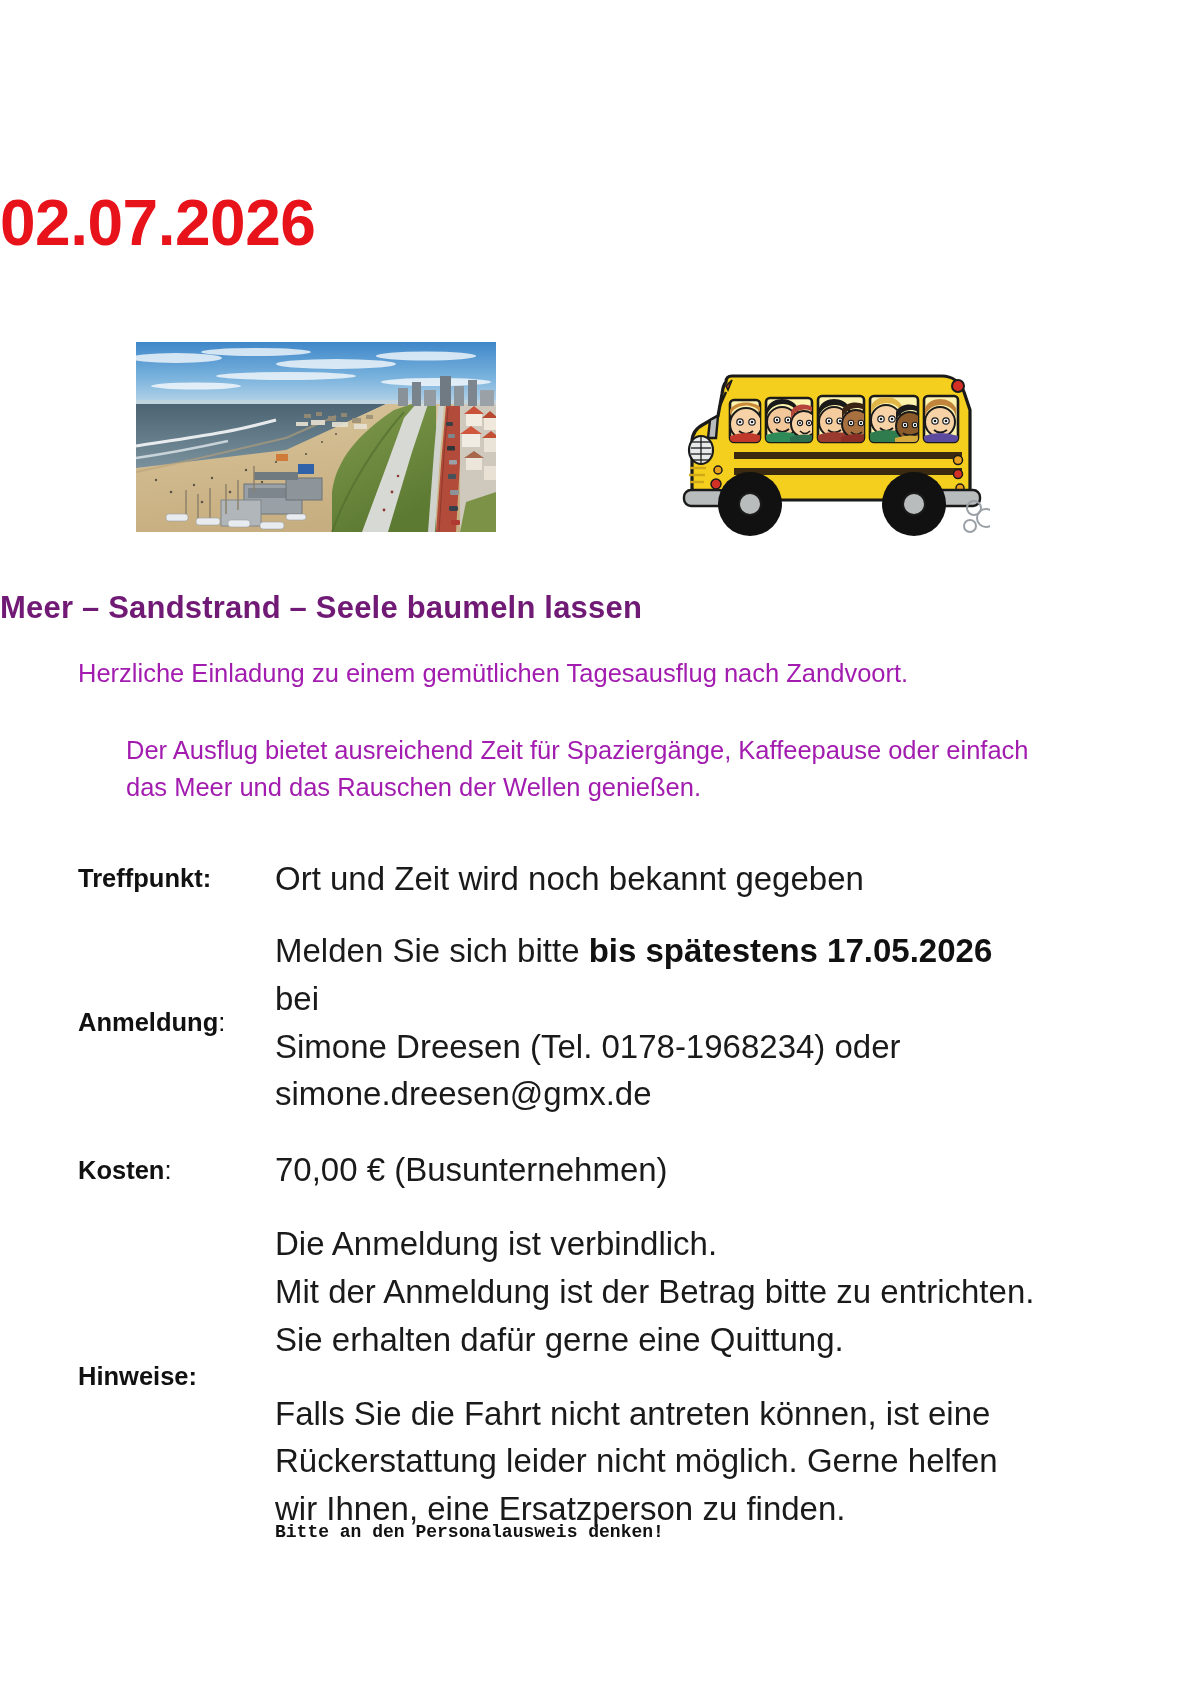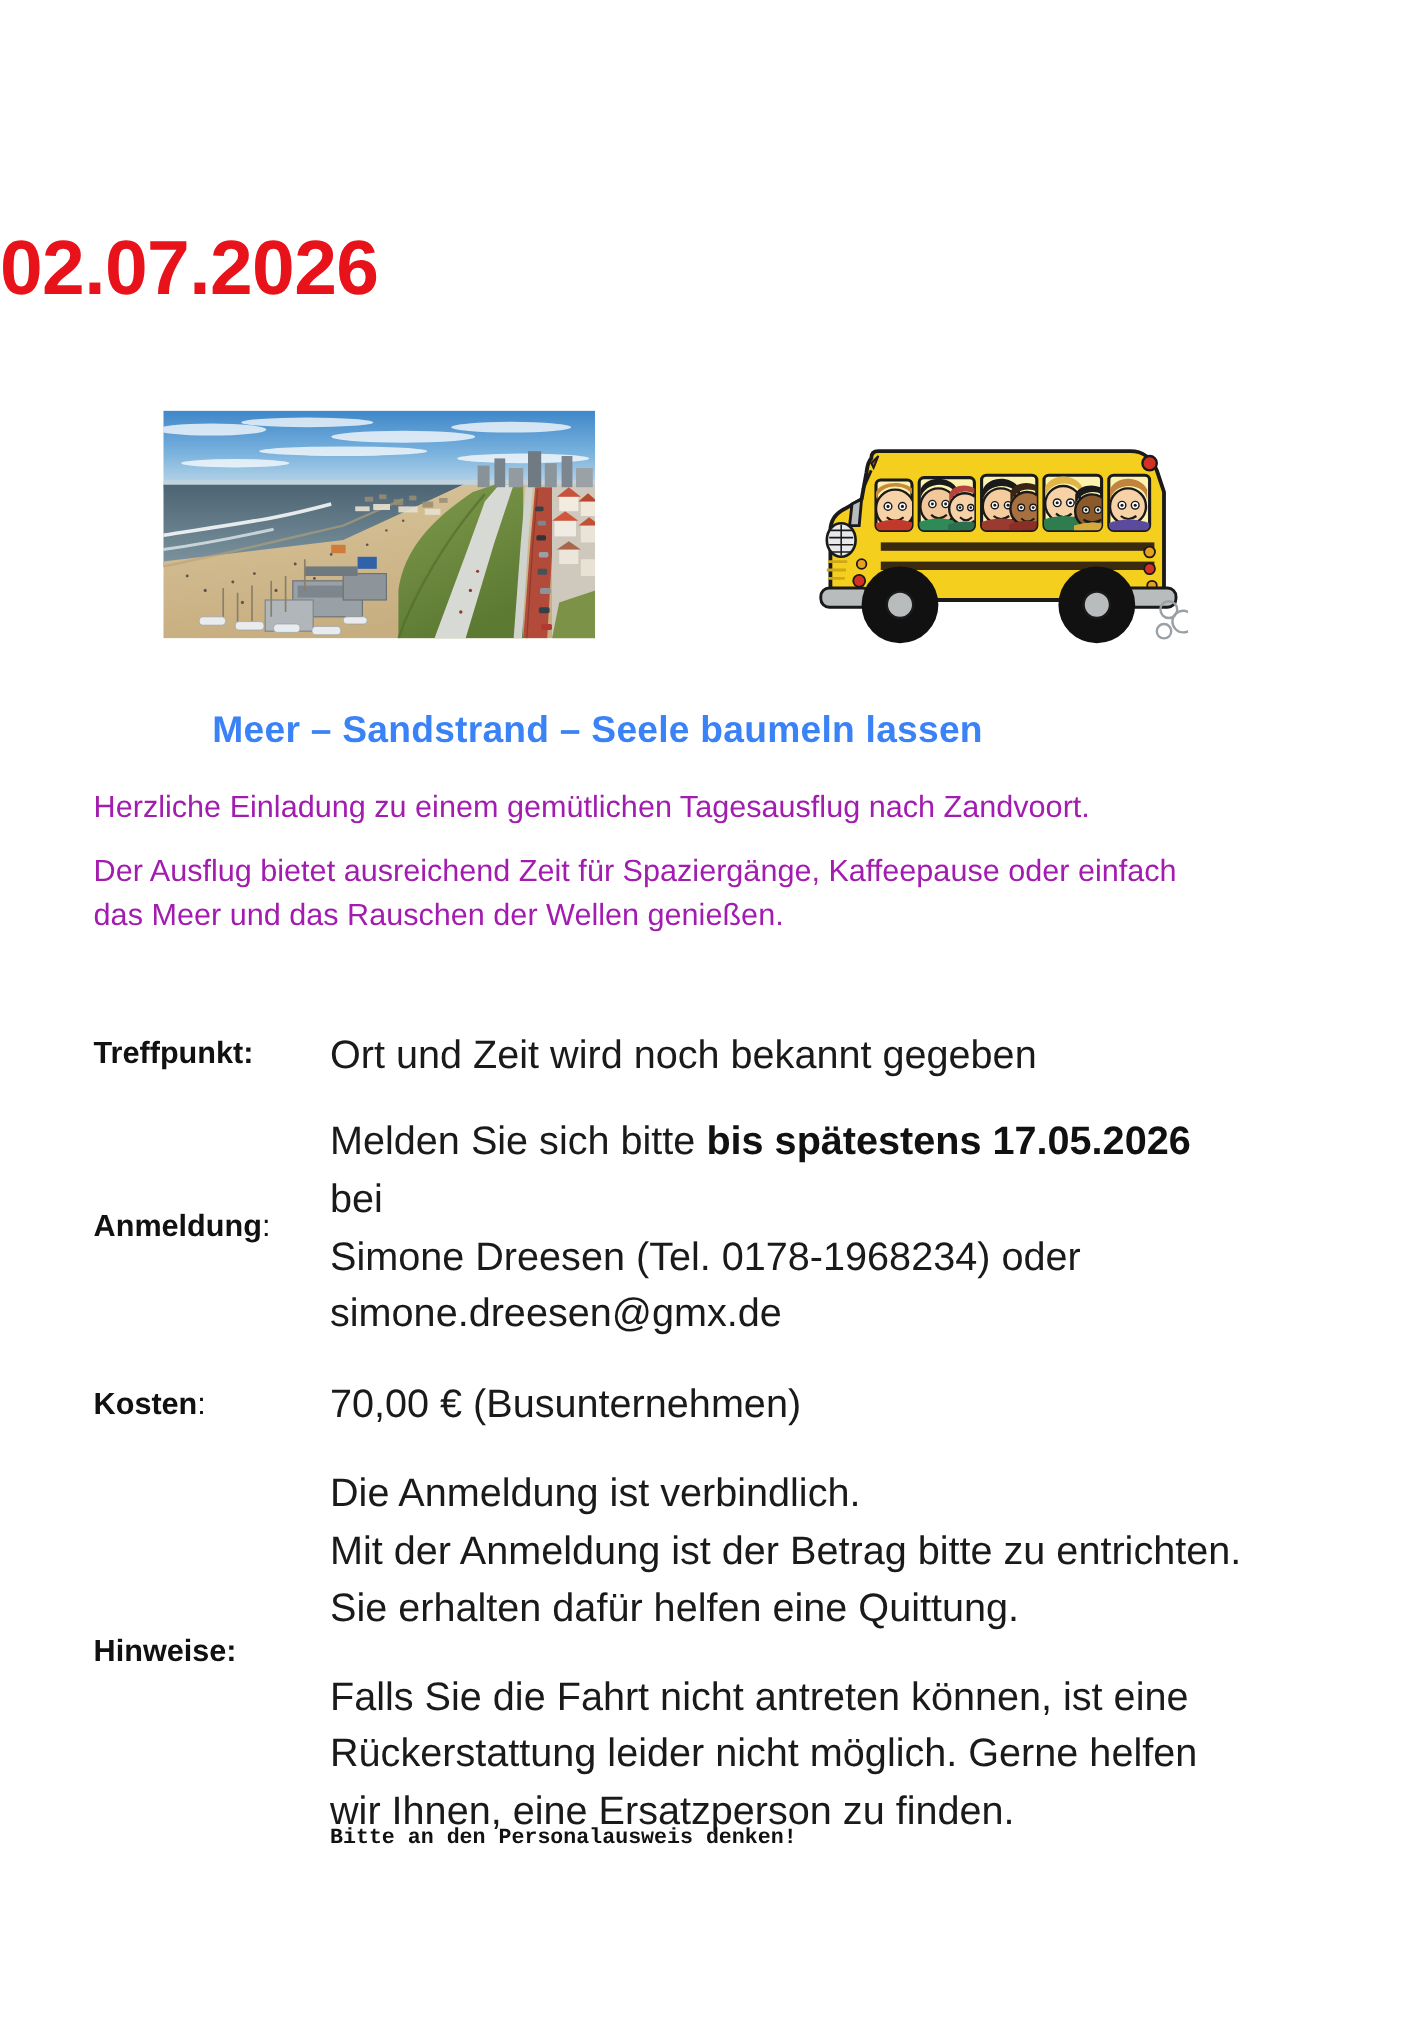--- a/index.html
+++ b/index.html
@@ -49,25 +49,24 @@
     line-height: 1.05;
     letter-spacing: -0.5px;
     color: #e8121a;
   }
 
   .subtitle {
     position: absolute;
     top: 590px;
     left: 0;
     width: 996px;
-    text-align: center;
     font-family: "Liberation Sans Narrow", "Liberation Sans", sans-serif;
     font-weight: bold;
     font-size: 31px;
-    color: #3b82f6;
+    color: #701a75;
     letter-spacing: 0.2px;
   }
 
   
   .photo {
     position: absolute;
     top: 342px;
     left: 136px;
     width: 360px;
     height: 190px;
@@ -88,21 +87,21 @@
   .body-text {
     position: absolute;
     left: 78px;
     width: 950px;
     font-family: "Liberation Sans Narrow", "Liberation Sans", sans-serif;
     font-size: 25.5px;
     line-height: 1.45;
     color: #a21caf;
   }
   #para1 { top: 655px; }
-  #para2 { top: 708px; }
+  #para2 { top: 732px; margin-left: 48px; }
 
   
   .details {
     position: absolute;
     top: 855px;
     left: 78px;
     width: 960px;
   }
   .row {
     display: flex;
@@ -501,21 +500,21 @@
       <div class="label"><span>Kosten</span><span class="thin-colon">:</span></div>
       <div class="value">
         <p>70,00 € (Busunternehmen)</p>
       </div>
     </div>
 
     <div class="row" id="row-hinweise">
       <div class="label">Hinweise:</div>
       <div class="value">
         <p>Die Anmeldung ist verbindlich.</p>
-        <p>Mit der Anmeldung ist der Betrag bitte zu entrichten. Sie erhalten dafür helfen eine Quittung.</p>
+        <p>Mit der Anmeldung ist der Betrag bitte zu entrichten. Sie erhalten dafür gerne eine Quittung.</p>
         <p class="gap">Falls Sie die Fahrt nicht antreten können, ist eine Rückerstattung leider nicht möglich. Gerne helfen wir Ihnen, eine Ersatzperson zu finden.</p>
       </div>
     </div>
 
   </div>
 
   <div class="final-note">Bitte an den Personalausweis denken!</div>
 
 </div>
 

